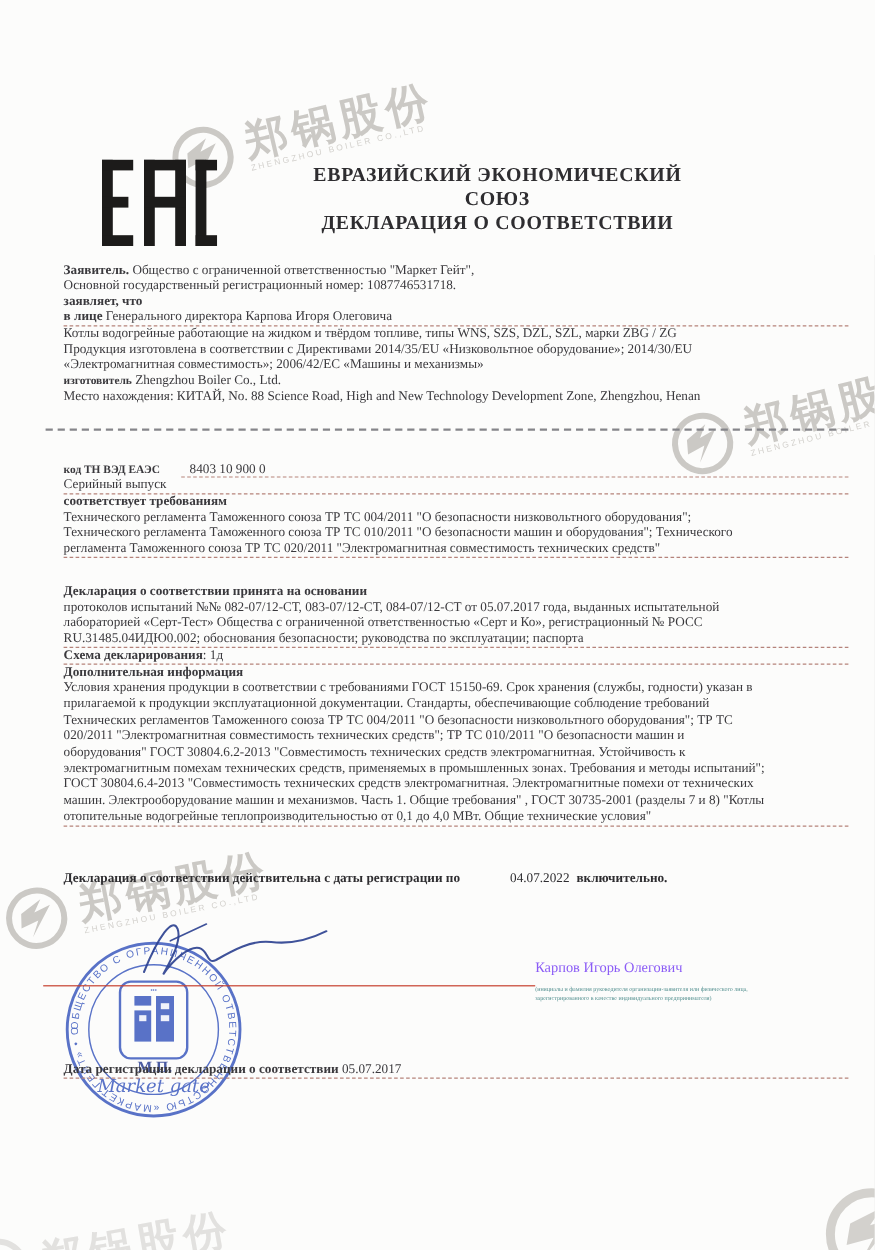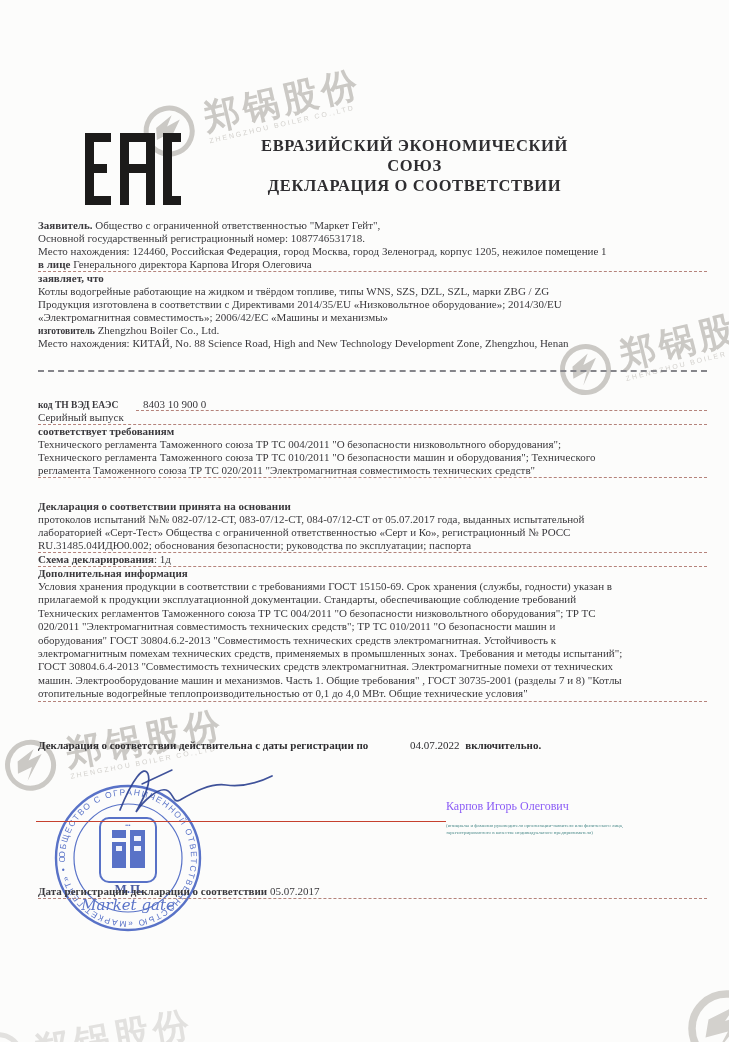--- a/index.html
+++ b/index.html
@@ -9,21 +9,21 @@
   .wm{position:absolute;display:flex;align-items:center;gap:10px;color:#cbc9c5;pointer-events:none;}
   .wm-cn{font-weight:bold;font-size:36px;letter-spacing:4px;line-height:34px;white-space:nowrap;}
   .wm-en{font-family:"Liberation Sans",sans-serif;font-size:7px;letter-spacing:2px;white-space:nowrap;margin-top:2px;color:#d3d1cd;}
   .wm svg{flex:0 0 auto;}
   
   .eac{position:absolute;left:85px;top:133px;}
   .doc-title{position:absolute;left:160px;right:60px;top:136px;text-align:center;
              font-weight:bold;font-size:16.5px;line-height:20px;letter-spacing:.6px;color:#2e2d30;}
   
   .doc-body{position:absolute;left:38px;right:22px;top:219px;font-size:11px;line-height:13px;}
-  .line{white-space:nowrap;height:13px;overflow:visible;}
+  .line{white-space:nowrap;height:13px;overflow:visible;margin-left:15px;}
   .b{font-weight:bold;}
   .u{border-bottom:1px dashed #b5837b;}
   .sep-heavy{border-top:2px dashed #85858a;height:0;margin:20px 0 26px 0;}
   .coderow{position:relative;}
   .coderow .codeval{position:absolute;left:105px;top:0;}
   .coderow .codeline{position:absolute;left:98px;right:0;bottom:0;border-bottom:1px dashed #b5837b;}
   .para .line{height:13.4px;}
   .mt22{margin-top:22px;}
   .valid{margin-top:37px;font-weight:bold;color:#2e2d30;}
   .valid .norm{font-weight:normal;}
@@ -112,23 +112,22 @@
 
   <div class="doc-title">
     <div>ЕВРАЗИЙСКИЙ ЭКОНОМИЧЕСКИЙ</div>
     <div>СОЮЗ</div>
     <div>ДЕКЛАРАЦИЯ О СООТВЕТСТВИИ</div>
   </div>
 
   <div class="doc-body">
     <div class="line"><span class="b">Заявитель.</span><span> Общество с ограниченной ответственностью "Маркет Гейт",</span></div>
     <div class="line">Основной государственный регистрационный номер: 1087746531718.</div>
-    <div class="line">Место нахождения: 124460, Российская Федерация, город Москва, город Зеленоград, корпус 1205, нежилое помещение 1</div>
+    <div class="line b">заявляет, что</div>
     <div class="line u"><span class="b">в лице</span><span> Генерального директора Карпова Игоря Олеговича</span></div>
-    <div class="line b">заявляет, что</div>
     <div class="line">Котлы водогрейные работающие на жидком и твёрдом топливе, типы WNS, SZS, DZL, SZL, марки ZBG / ZG</div>
     <div class="line">Продукция изготовлена в соответствии с Директивами 2014/35/EU «Низковольтное оборудование»; 2014/30/EU</div>
     <div class="line">«Электромагнитная совместимость»; 2006/42/EC «Машины и механизмы»</div>
     <div class="line"><span class="b" style="font-size:9.5px;">изготовитель</span><span> Zhengzhou Boiler Co., Ltd.</span></div>
     <div class="line">Место нахождения: КИТАЙ, No. 88 Science Road, High and New Technology Development Zone, Zhengzhou, Henan</div>
 
     <div class="sep-heavy"></div>
 
     <div class="line coderow">
       <span class="b" style="font-size:9.5px;">код ТН ВЭД ЕАЭС</span>

